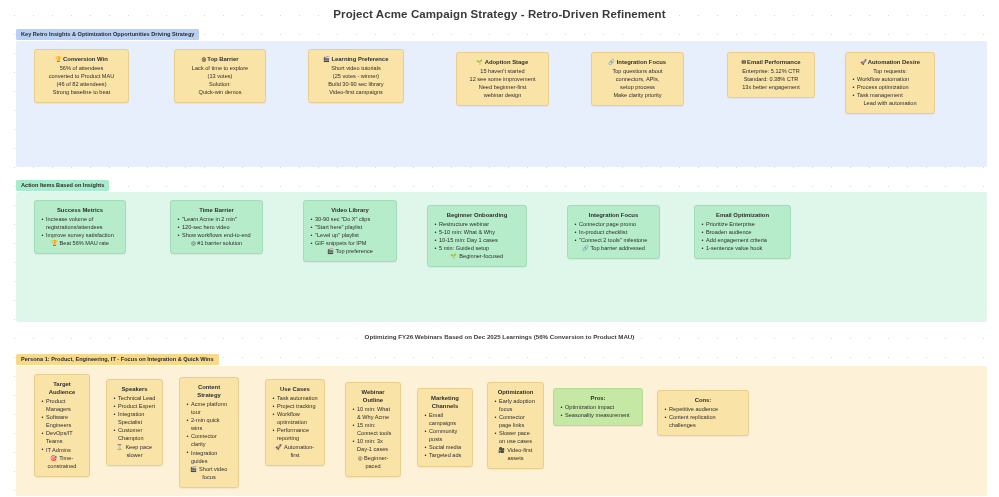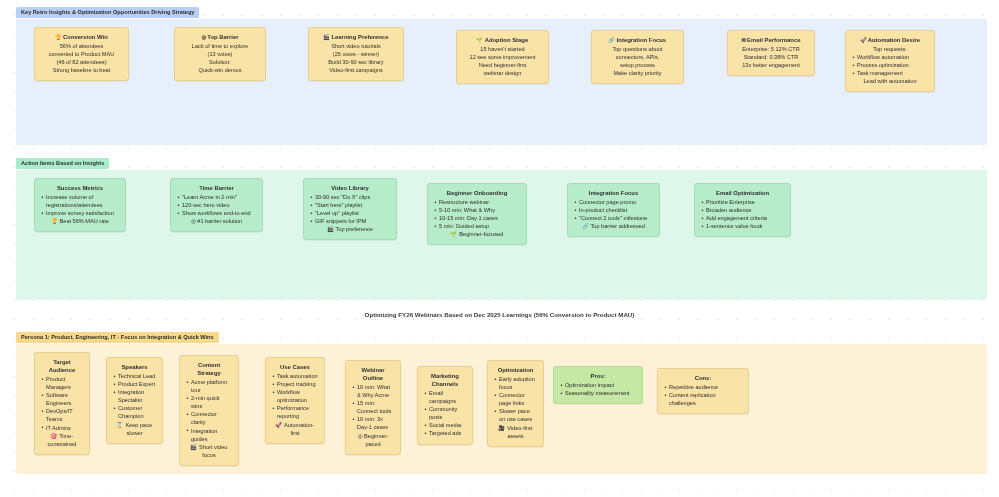--- a/index.html
+++ b/index.html
@@ -121,20 +121,21 @@
     padding: 11px 0 7px 0;
   }
 
   .spacer-6 { height: 6px; }
 </style>
 </head>
 <body>
 
 <div class="page">
 
+  <div class="title">Project Acme Campaign Strategy - Retro-Driven Refinement</div>
 
   <div class="band-wrap">
     <span class="band-label blue">Key Retro Insights &amp; Optimization Opportunities Driving Strategy</span>
     <div class="band blue">
       <div class="cards" id="row-insights">
           <div class="card" style="width: 95px; margin-top: 0px; margin-right: 45px;">
             <div class="card-title"><span class="ic">🏆</span>Conversion Win</div>
             <div class="card-line">56% of attendees</div>
             <div class="card-line">converted to Product MAU</div>
             <div class="card-line">(46 of 82 attendees)</div>

